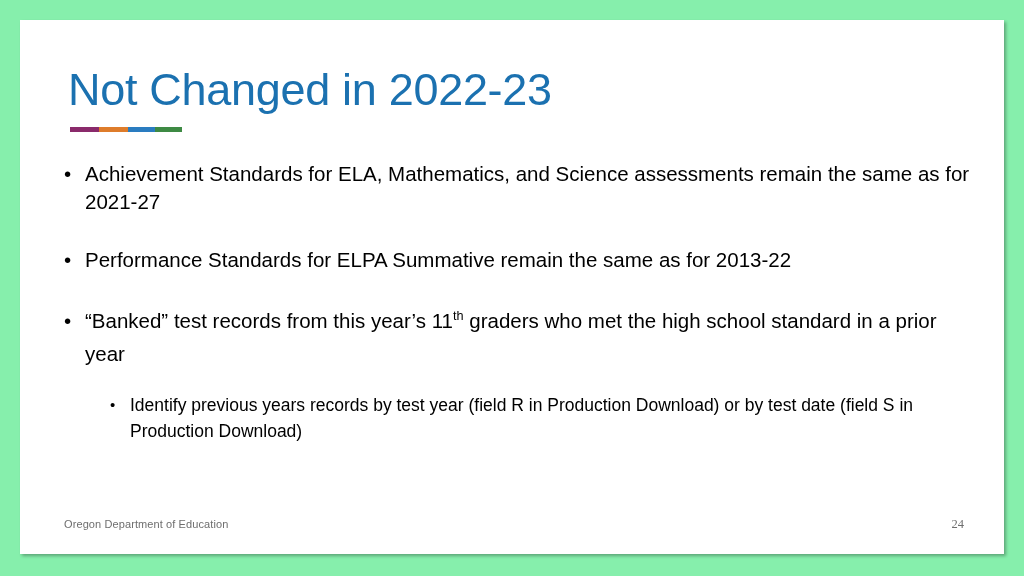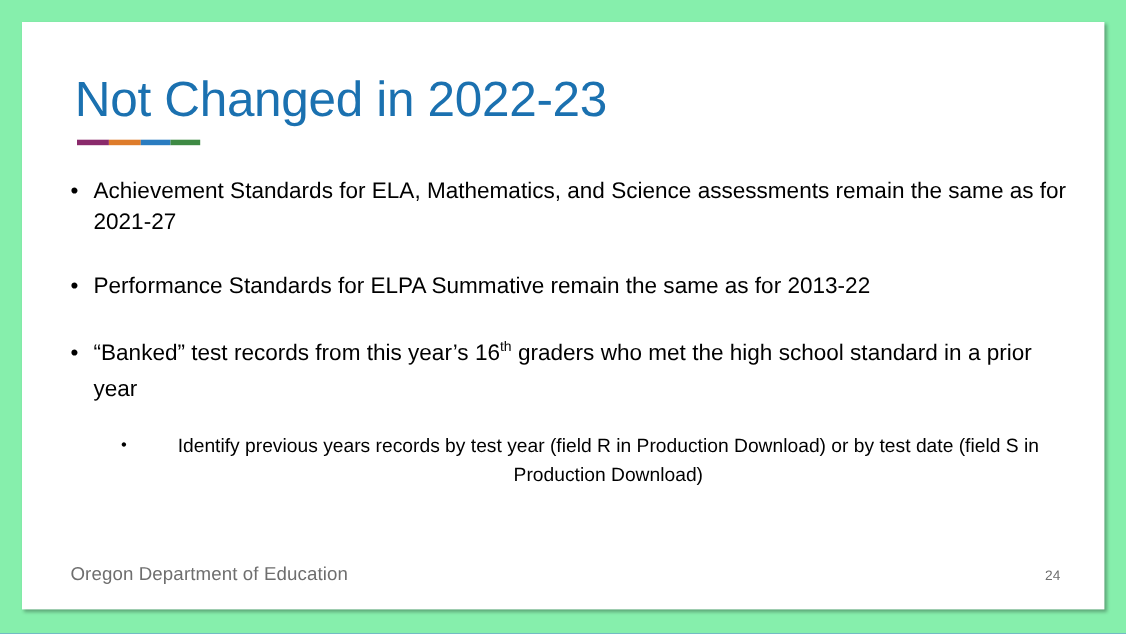--- a/index.html
+++ b/index.html
@@ -106,21 +106,21 @@
     line-height: 1.48;
     margin-left: 46px;
     margin-top: 12px;
   }
   .bullet-l2 .marker {
     flex: 0 0 auto;
     width: 20px;
     font-size: 15px;
     line-height: 1.60;
   }
-  .bullet-l2 .btext { flex: 1 1 auto; text-align: center; }
+  .bullet-l2 .btext { flex: 1 1 auto; }
 
   .spacer-sm { height: 8px; }
 
   sup.ord {
     font-size: 0.62em;
     vertical-align: super;
     line-height: 0;
   }
 
   
@@ -128,26 +128,26 @@
     position: absolute;
     left: 44px;
     right: 40px;
     bottom: 22px;
     display: flex;
     justify-content: space-between;
     align-items: baseline;
   }
   .footer-left {
     font-family: "Liberation Sans", sans-serif;
-    font-size: 17px;
+    font-size: 11px;
     color: #6E6E6E;
     letter-spacing: 0.1px;
   }
   .footer-right {
-    font-family: Liberation Sans, sans-serif;
+    font-family: Liberation Serif, serif;
     font-size: 12.5px;
     color: #6E6E6E;
   }
 </style>
 </head>
 <body>
 
 <div class="slide-frame">
   <div class="slide-canvas">
 
@@ -172,21 +172,21 @@
 
       <div class="bullet-row bullet-l1">
         <span class="marker">•</span>
         <span class="btext">Performance Standards for ELPA Summative remain the same as for 2013-22</span>
       </div>
 
       <div class="spacer-sm"></div>
 
       <div class="bullet-row bullet-l1 loose">
         <span class="marker">•</span>
-        <span class="btext"><span>“Banked” test records from this year’s 16</span><sup class="ord">th</sup><span> graders who met the high school standard in a prior year</span></span>
+        <span class="btext"><span>“Banked” test records from this year’s 11</span><sup class="ord">th</sup><span> graders who met the high school standard in a prior year</span></span>
       </div>
 
       <div class="bullet-row bullet-l2">
         <span class="marker">•</span>
         <span class="btext">Identify previous years records by test year (field R in Production Download) or by test date (field S in Production Download)</span>
       </div>
 
     </div>
 
     <div class="footer">

